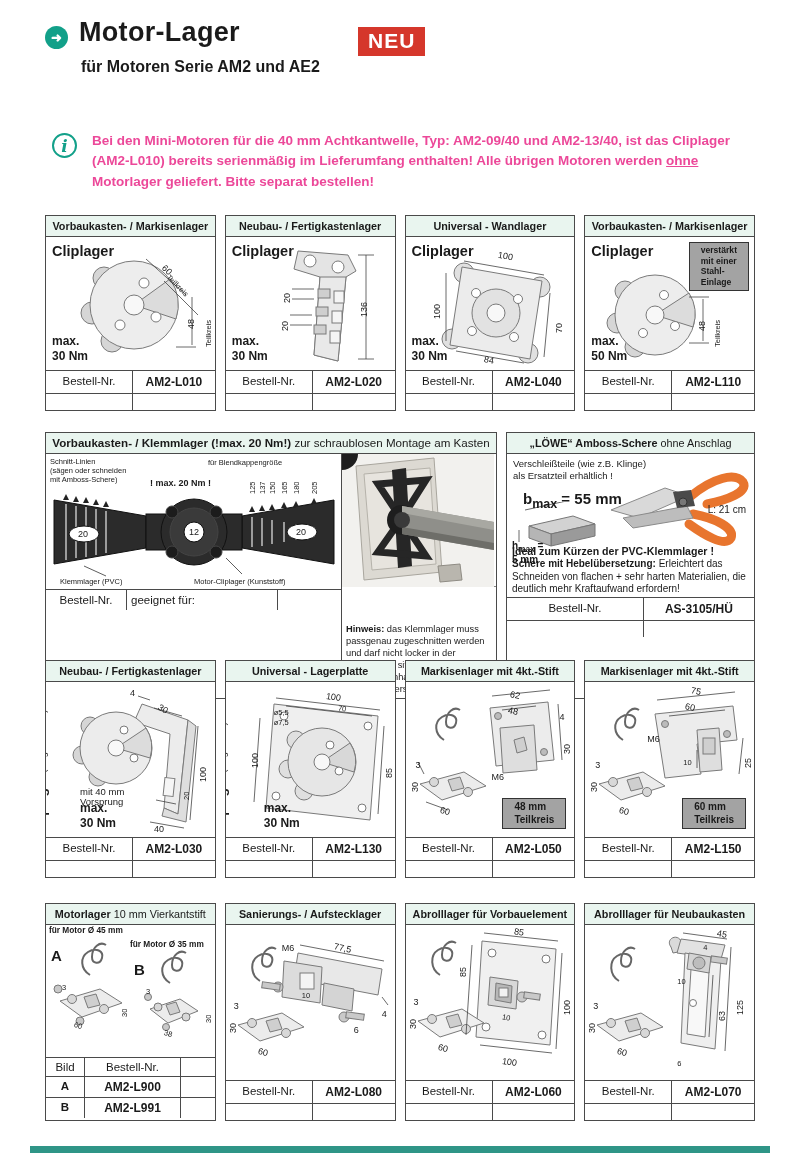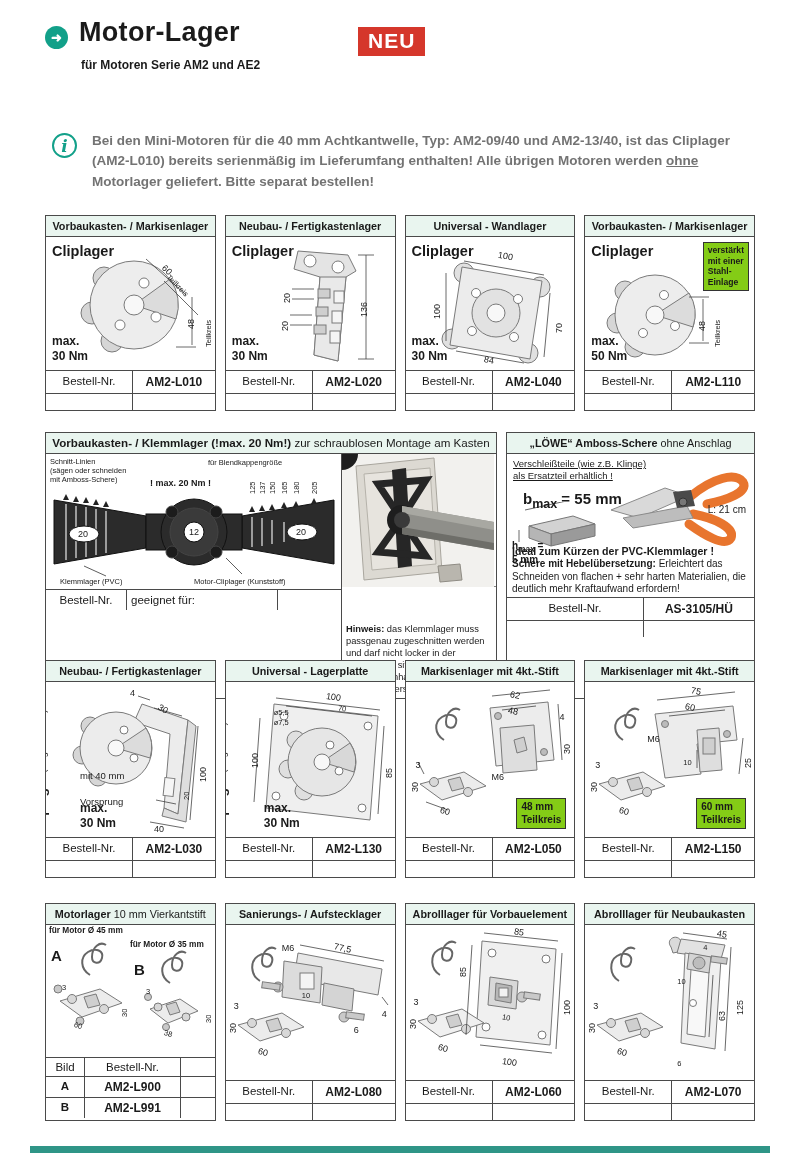--- a/index.html
+++ b/index.html
@@ -6,31 +6,31 @@
   html,body { background:#fff; }
   .page {
     position:relative; width:800px; height:1160px; background:#ffffff;
     font-family:"Liberation Sans", sans-serif; color:#1a1a1a; overflow:hidden;
   }
   
   .hdr-arrow { position:absolute; left:45px; top:26px; width:23px; height:23px;
     border-radius:50%; background:#12a089; color:#fff; font-size:13px; font-weight:bold;
     display:flex; align-items:center; justify-content:center; }
   .hdr-title { position:absolute; left:79px; top:17px; font-size:27px; font-weight:bold; letter-spacing:.3px; }
-  .hdr-sub { position:absolute; left:81px; top:58px; font-size:12px; font-weight:bold; }
+  .hdr-sub { position:absolute; left:81px; top:58px; font-size:16px; font-weight:bold; }
   .badge { position:absolute; left:358px; top:27px; background:#d5372b; color:#fff;
     font-size:21px; font-weight:bold; padding:2px 10px 3px; letter-spacing:1px; }
   .logo { position:absolute; left:608px; top:16px; width:152px; }
   .logo-sub { font-size:13.5px; font-weight:bold; letter-spacing:2.8px; color:#111; margin-top:3px; white-space:nowrap; }
   .logo-bar { height:4px; background:#1d7a52; margin-top:2px; }
   
   .info-icon { position:absolute; left:52px; top:133px; width:25px; height:25px; border-radius:50%;
     border:2px solid #12a089; color:#12a089; font-family:"DejaVu Serif", serif; font-style:italic;
     font-weight:bold; font-size:17px; display:flex; align-items:center; justify-content:center; }
-  .info-text { position:absolute; left:92px; top:131px; width:668px; color:#737373;
+  .info-text { position:absolute; left:92px; top:131px; width:668px; color:#ec4899;
     font-weight:bold; font-size:13.5px; line-height:1.5; }
   .info-text .u { text-decoration:underline; }
   
   .grid { position:absolute; left:45px; width:710px; display:grid; grid-template-columns:repeat(4,1fr); gap:9px; }
   .g1 { top:215px; } .g3 { top:660px; } .g4 { top:903px; }
   .row2 { position:absolute; left:45px; top:432px; width:710px; display:flex; gap:9px; }
   
   .cell { border:1.5px solid #4a4a4a; background:#fff; }
   .cell-title { height:21px; background:#e9f5ef; border-bottom:1.5px solid #4a4a4a;
     font-size:10.8px; font-weight:bold; text-align:center; line-height:20px; white-space:nowrap; overflow:hidden; }
@@ -42,40 +42,40 @@
   .trow { display:grid; grid-template-columns:51% 49%; border-top:1.5px solid #4a4a4a; }
   .tc { text-align:center; font-size:11.5px; padding:4px 2px; }
   .tc.val { border-left:1.5px solid #4a4a4a; font-weight:bold; font-size:12px; }
   .trow.empty .tc { height:16px; padding:0; }
   .d { position:absolute; font-size:9px; color:#1a1a1a; white-space:nowrap; }
   .d.small { font-size:7.5px; }
   .vside { position:absolute; left:3px; bottom:4px; transform:rotate(-90deg); transform-origin:left bottom;
     white-space:nowrap; font-size:12.5px; }
   .vside b { font-size:13.5px; }
   .vside .reg { font-size:9px; font-weight:normal; }
-  .notebox { position:absolute; border:1.2px solid #333; padding:2px 4px; font-size:8.6px;
-    font-weight:bold; line-height:1.25; background:#84cc16; }
+  .notebox { position:absolute; border:1.2px solid #333; padding:2px 11px; font-size:8.6px;
+    font-weight:bold; line-height:1.25; background:#a3a3a3; }
   svg.draw { position:absolute; left:0; top:0; }
   
   .klemm { width:452px; }
   .klemm-title { font-size:11.6px; }
   .klemm-body { display:flex; }
   .klemm-left { width:296px; border-right:1.5px solid #4a4a4a; }
   .klemm-diagram { position:relative; height:135px; }
   .ktable .trow3 { display:grid; grid-template-columns:80px 151px 1fr; border-top:1.5px solid #4a4a4a; }
   .ktable .kc { font-size:11.5px; padding:4px 4px; border-left:1.5px solid #4a4a4a; }
   .ktable .kc:first-child { border-left:none; text-align:center; }
   .ktable .kc.part { font-weight:bold; font-size:12.5px; display:flex; align-items:center; justify-content:center; }
   .klemm-right { flex:1; display:flex; flex-direction:column; }
   .kphoto { position:relative; height:133px; border-bottom:1px solid #888; }
   .hinweis { padding:3px 4px; font-size:9.3px; line-height:1.3;margin-top:33px; }
   
   .schere { flex:1; }
   .schere-body { position:relative; height:143px; }
-  .wear { position:absolute; left:6px; top:4px; font-size:9.5px; line-height:1.3;text-decoration:underline; }
+  .wear { position:absolute; left:6px; top:4px; font-size:9.5px; line-height:1.3; }
   .bdim { position:absolute; left:16px; top:36px; font-size:15px; font-weight:bold; }
   .hdim { position:absolute; left:5px; top:86px; font-size:10px; font-weight:bold; line-height:1.2; }
   .ldim { position:absolute; right:8px; top:50px; font-size:10px; }
   .schere-par { position:absolute; left:5px; bottom:2px; width:238px; font-size:10px; line-height:1.22; }
   .schere-par .b1 { font-weight:bold; font-size:10.6px; }
   
   .mtable .trowm { display:grid; grid-template-columns:38px 96px 1fr; border-top:1.5px solid #4a4a4a; }
   .mtable .mc { font-size:11.5px; padding:3px 2px; text-align:center; border-left:1.5px solid #4a4a4a; }
   .mtable .mc:first-child { border-left:none; font-weight:bold; }
   .mtable .mc.part { font-weight:bold; font-size:12px; }
@@ -433,21 +433,21 @@
               <path d="M110,118 L130,122"></path>
               <path d="M104,140 L138,146"></path>
           </g>
         </svg>
         <div class="vside"><b>Cliplager</b><span class="reg"> (aufgeschraubt)</span></div>
         <span class="d" style="left:84px;top:6px">4</span>
         <span class="d" style="left:112px;top:22px;transform:rotate(30deg)">30</span>
         <span class="d" style="left:152px;top:100px;transform:rotate(-90deg);transform-origin:left top">100</span>
         <span class="d small" style="left:136px;top:118px;transform:rotate(-90deg);transform-origin:left top">20</span>
         <span class="d" style="left:108px;top:142px">40</span>
-        <span class="d" style="left:34px;top:88px;font-size:9.5px">mit 40 mm</span>
+        <span class="d" style="left:34px;top:104px;font-size:9.5px">mit 40 mm</span>
         <span class="d" style="left:34px;top:114px;font-size:9.5px">Vorsprung</span>
         <div class="torq" style="left:34px"><span>max.</span><br><span>30 Nm</span></div>
       </div>
       <div class="trow">
           <div class="tc">Bestell-Nr.</div>
           <div class="tc val">AM2-L030</div>
         </div>
       <div class="trow empty">
           <div class="tc"></div>
           <div class="tc val"></div>

